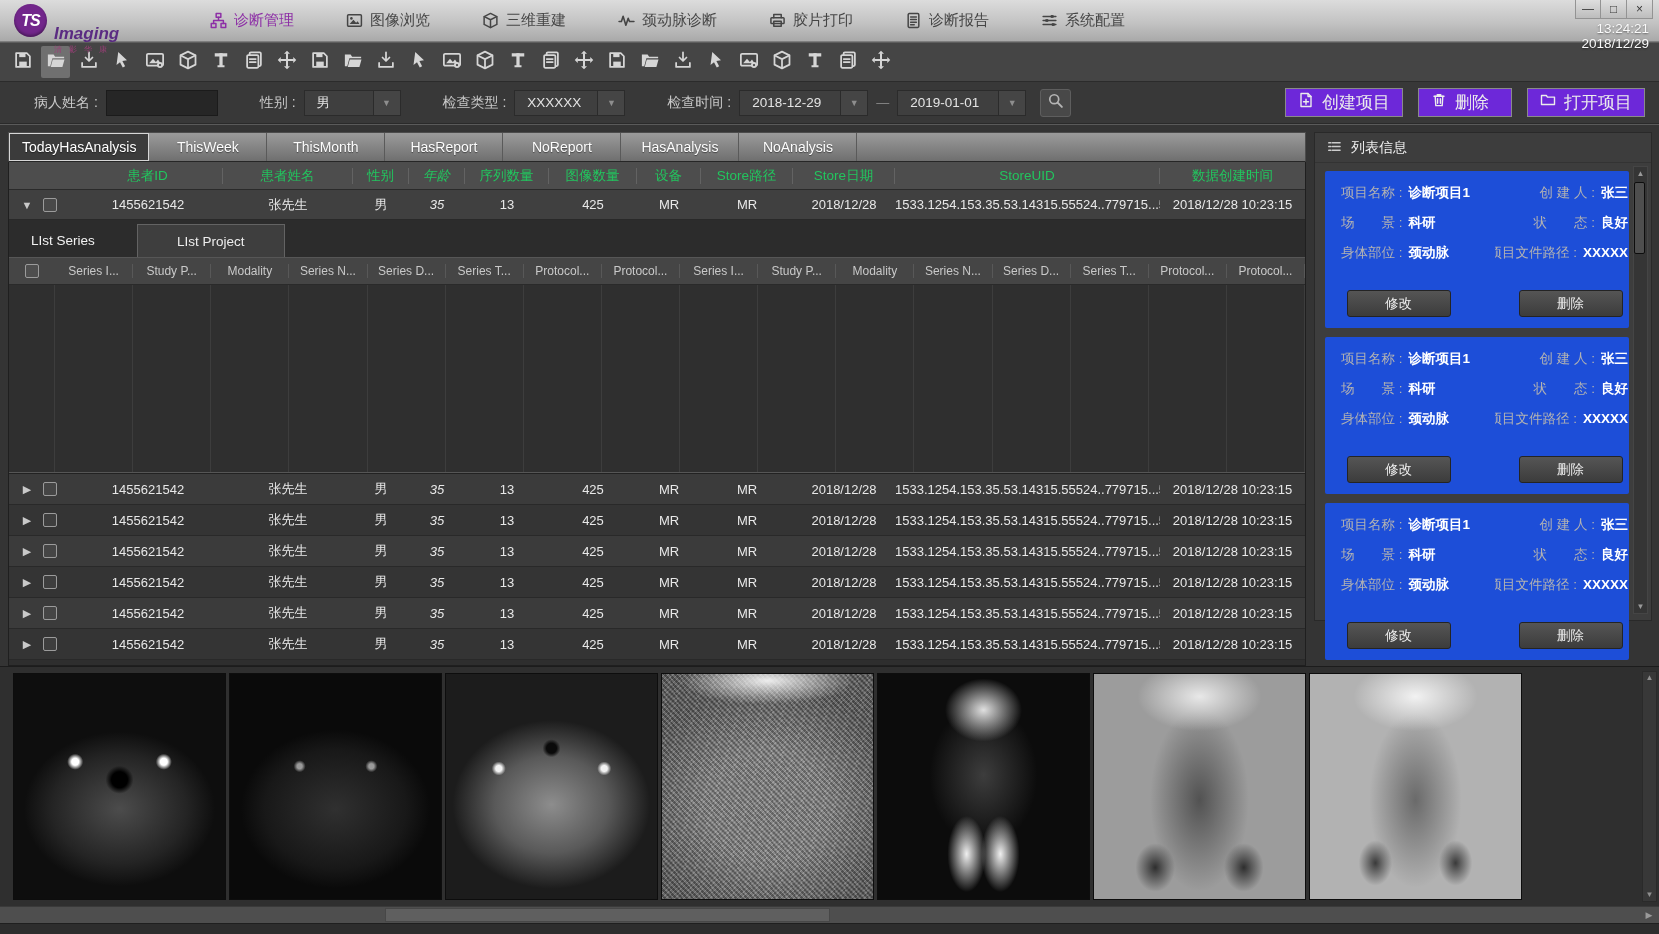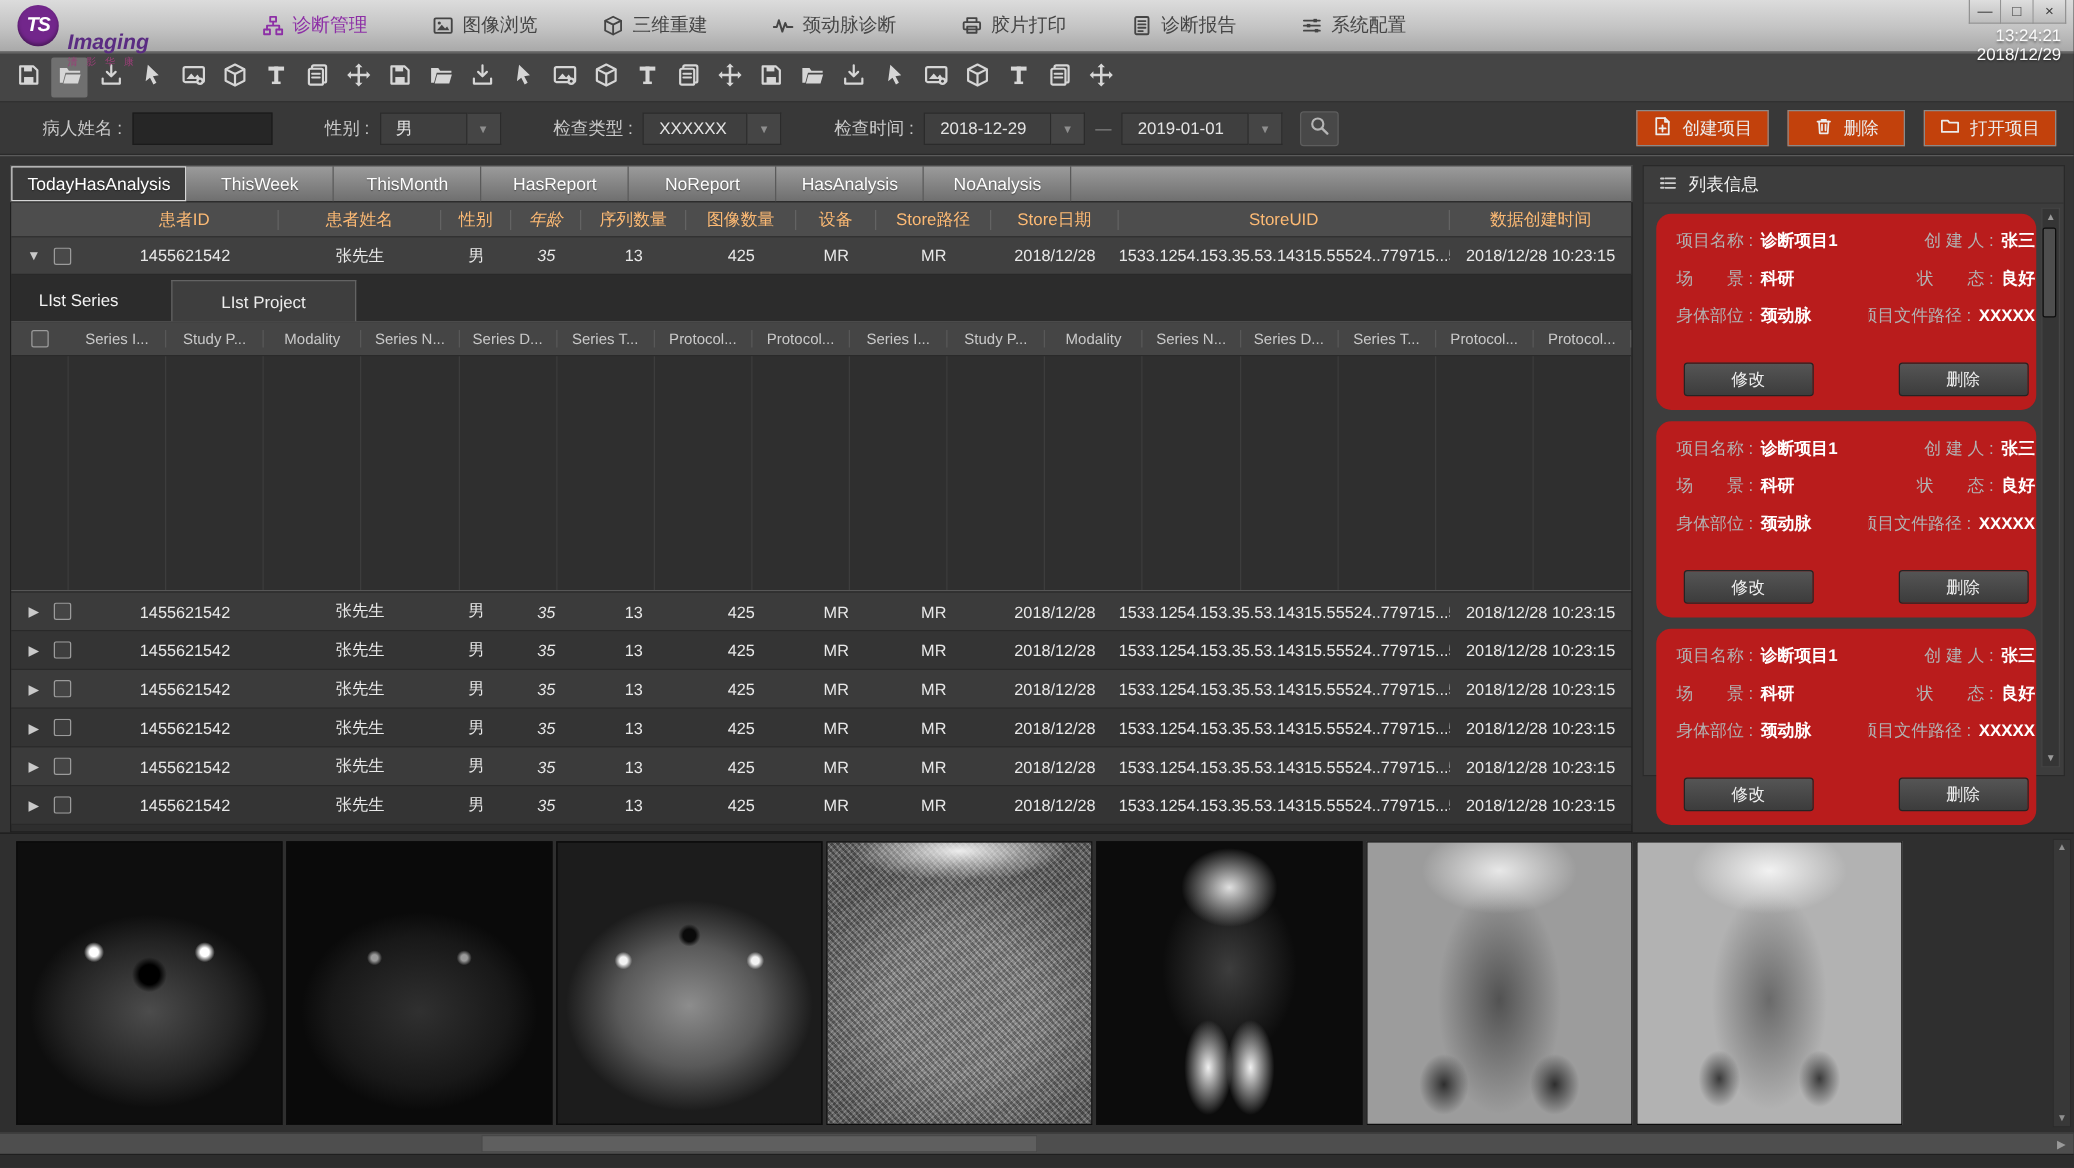--- a/index.html
+++ b/index.html
@@ -49,42 +49,42 @@
     display:flex; align-items:center; padding:0 12px; height:26px; }
   .dd-arrow { width:27px; height:26px; background:#454545; border:1px solid #2b2b2b; border-left:none;
     color:#8e8e8e; font-size:9px; display:flex; align-items:center; justify-content:center; }
   .f-gap { width:42px; }
   .f-dash { color:#8a8a8a; margin-left:8px; font-size:13px; }
   .search-btn { width:31px; height:28px; margin-left:14px; background:#484848;
     border:1px solid #5e5e5e; border-radius:3px; color:#b5b5b5; display:flex; align-items:center;
     justify-content:center; cursor:pointer; }
   .search-btn svg { width:17px; height:17px; }
   .fb-spacer { flex:1; }
-  .act-btn { height:29px; min-width:94px; padding:0 12px; margin-left:15px; background:#c2410c;
-    border:1px solid #8a8a8a; color:#ececec; font-size:14px; display:flex; align-items:center;
-    justify-content:center; gap:8px; cursor:pointer; white-space:nowrap; }
+  .act-btn { height:29px; min-width:94px; padding:0 12px; margin-left:15px; background:#6d28d9;
+    border:1px solid #8a8a8a; color:#ececec; font-size:17px; display:flex; align-items:center;
+    gap:8px; cursor:pointer; white-space:nowrap; }
   .act-btn svg { width:16px; height:16px; }
 
   
   .content { height:542px; background:#343434; border-top:1px solid #5a5a5a;
     display:flex; padding:7px 7px 0 8px; }
   .left-col { width:1298px; display:flex; flex-direction:column; }
 
   .tabstrip { height:30px; display:flex; background:linear-gradient(180deg,#9b9b9b,#6f6f6f);
     border:1px solid #4c4c4c; border-bottom:1px solid #262626; }
   .tab { min-width:118px; padding:0 12px; display:flex; align-items:center; justify-content:center;
     color:#fdfdfd; font-size:14px; text-shadow:0 1px 1px rgba(0,0,0,.45);
     border-right:1px solid #5a5a5a; cursor:pointer; white-space:nowrap; }
   .tab.active { background:#3b3b3b; border:1px solid #d6d6d6; color:#fff; }
 
   .ptable { flex:1; border:1px solid #1f1f1f; border-top:none; background:#2e2e2e;
     display:flex; flex-direction:column; }
   .thead { height:28px; background:#4d4d4d; display:flex; align-items:center;
     border-bottom:1px solid #2a2a2a; }
-  .th { color:#fdba74; font-size:13.5px; text-align:center; overflow:hidden; white-space:nowrap;
+  .th { color:#22c55e; font-size:13.5px; text-align:center; overflow:hidden; white-space:nowrap;
     border-right:1px solid #636363; height:16px; line-height:16px; cursor:pointer; }
   .th:last-child { border-right:none; }
   .w-exp{width:64px; min-width:64px; border-right:none!important;} .w-id{width:150px;} .w-name{width:130px;}
   .w-sex{width:56px;} .w-age{width:56px;font-style:italic;} .w-ser{width:84px;} .w-img{width:88px;} .w-dev{width:64px;}
   .w-sp{width:92px;} .w-sd{width:102px;} .w-uid{width:280px; flex:1;} .w-ct{width:145px; min-width:145px;}
   .prow { height:31px; display:flex; align-items:center; border-bottom:1px solid #292929;
     color:#e8e8e8; font-size:13px; cursor:pointer; }
   .prow .td { text-align:center; overflow:hidden; white-space:nowrap; }
   .prow.expanded { background:#404040; height:30px; }
   .prow.odd { background:#3b3b3b; } .prow.even { background:#343434; }
@@ -107,21 +107,21 @@
   .sb-lead { width:46px; min-width:46px; border-right:1px solid #3d3d3d; }
   .sb-col { flex:1; border-right:1px solid #3d3d3d; }
 
   
   .right-panel { width:339px; margin-left:8px; height:489px; background:#3d3d3d;
     border:1px solid #292929; position:relative; }
   .rp-header { height:30px; display:flex; align-items:center; gap:9px; padding-left:12px;
     color:#f0f0f0; font-size:14px; border-bottom:1px solid #333; }
   .rp-header svg { width:15px; height:15px; color:#cdcdcd; }
   .rp-body { padding:8px 22px 0 10px; }
-  .card { background:#b91c1c; border-radius:12px; padding:13px 1px 11px 16px; margin-bottom:9px; }
+  .card { background:#1d4ed8; border-radius:2px; padding:13px 1px 11px 16px; margin-bottom:9px; }
   .card-grid { display:grid; grid-template-columns:1.15fr 1fr; row-gap:12px; }
   .fld { display:flex; align-items:baseline; white-space:nowrap; overflow:hidden; }
   .fld.right { justify-content:flex-end; }
   .fld-label { color:#b2b2b2; font-size:13.5px; }
   .fld-value { color:#fff; font-size:13.5px; font-weight:bold; margin-left:6px; }
   .card-btns { display:flex; justify-content:center; gap:68px; margin-top:28px; }
   .card-btn { width:104px; height:27px; background:linear-gradient(180deg,#555,#3c3c3c);
     border:1px solid #242424; border-radius:3px; color:#efefef; font-size:13.5px;
     display:flex; align-items:center; justify-content:center; cursor:pointer; }
   .rp-scroll { position:absolute; top:33px; right:3px; bottom:6px; width:15px; background:#353535;

